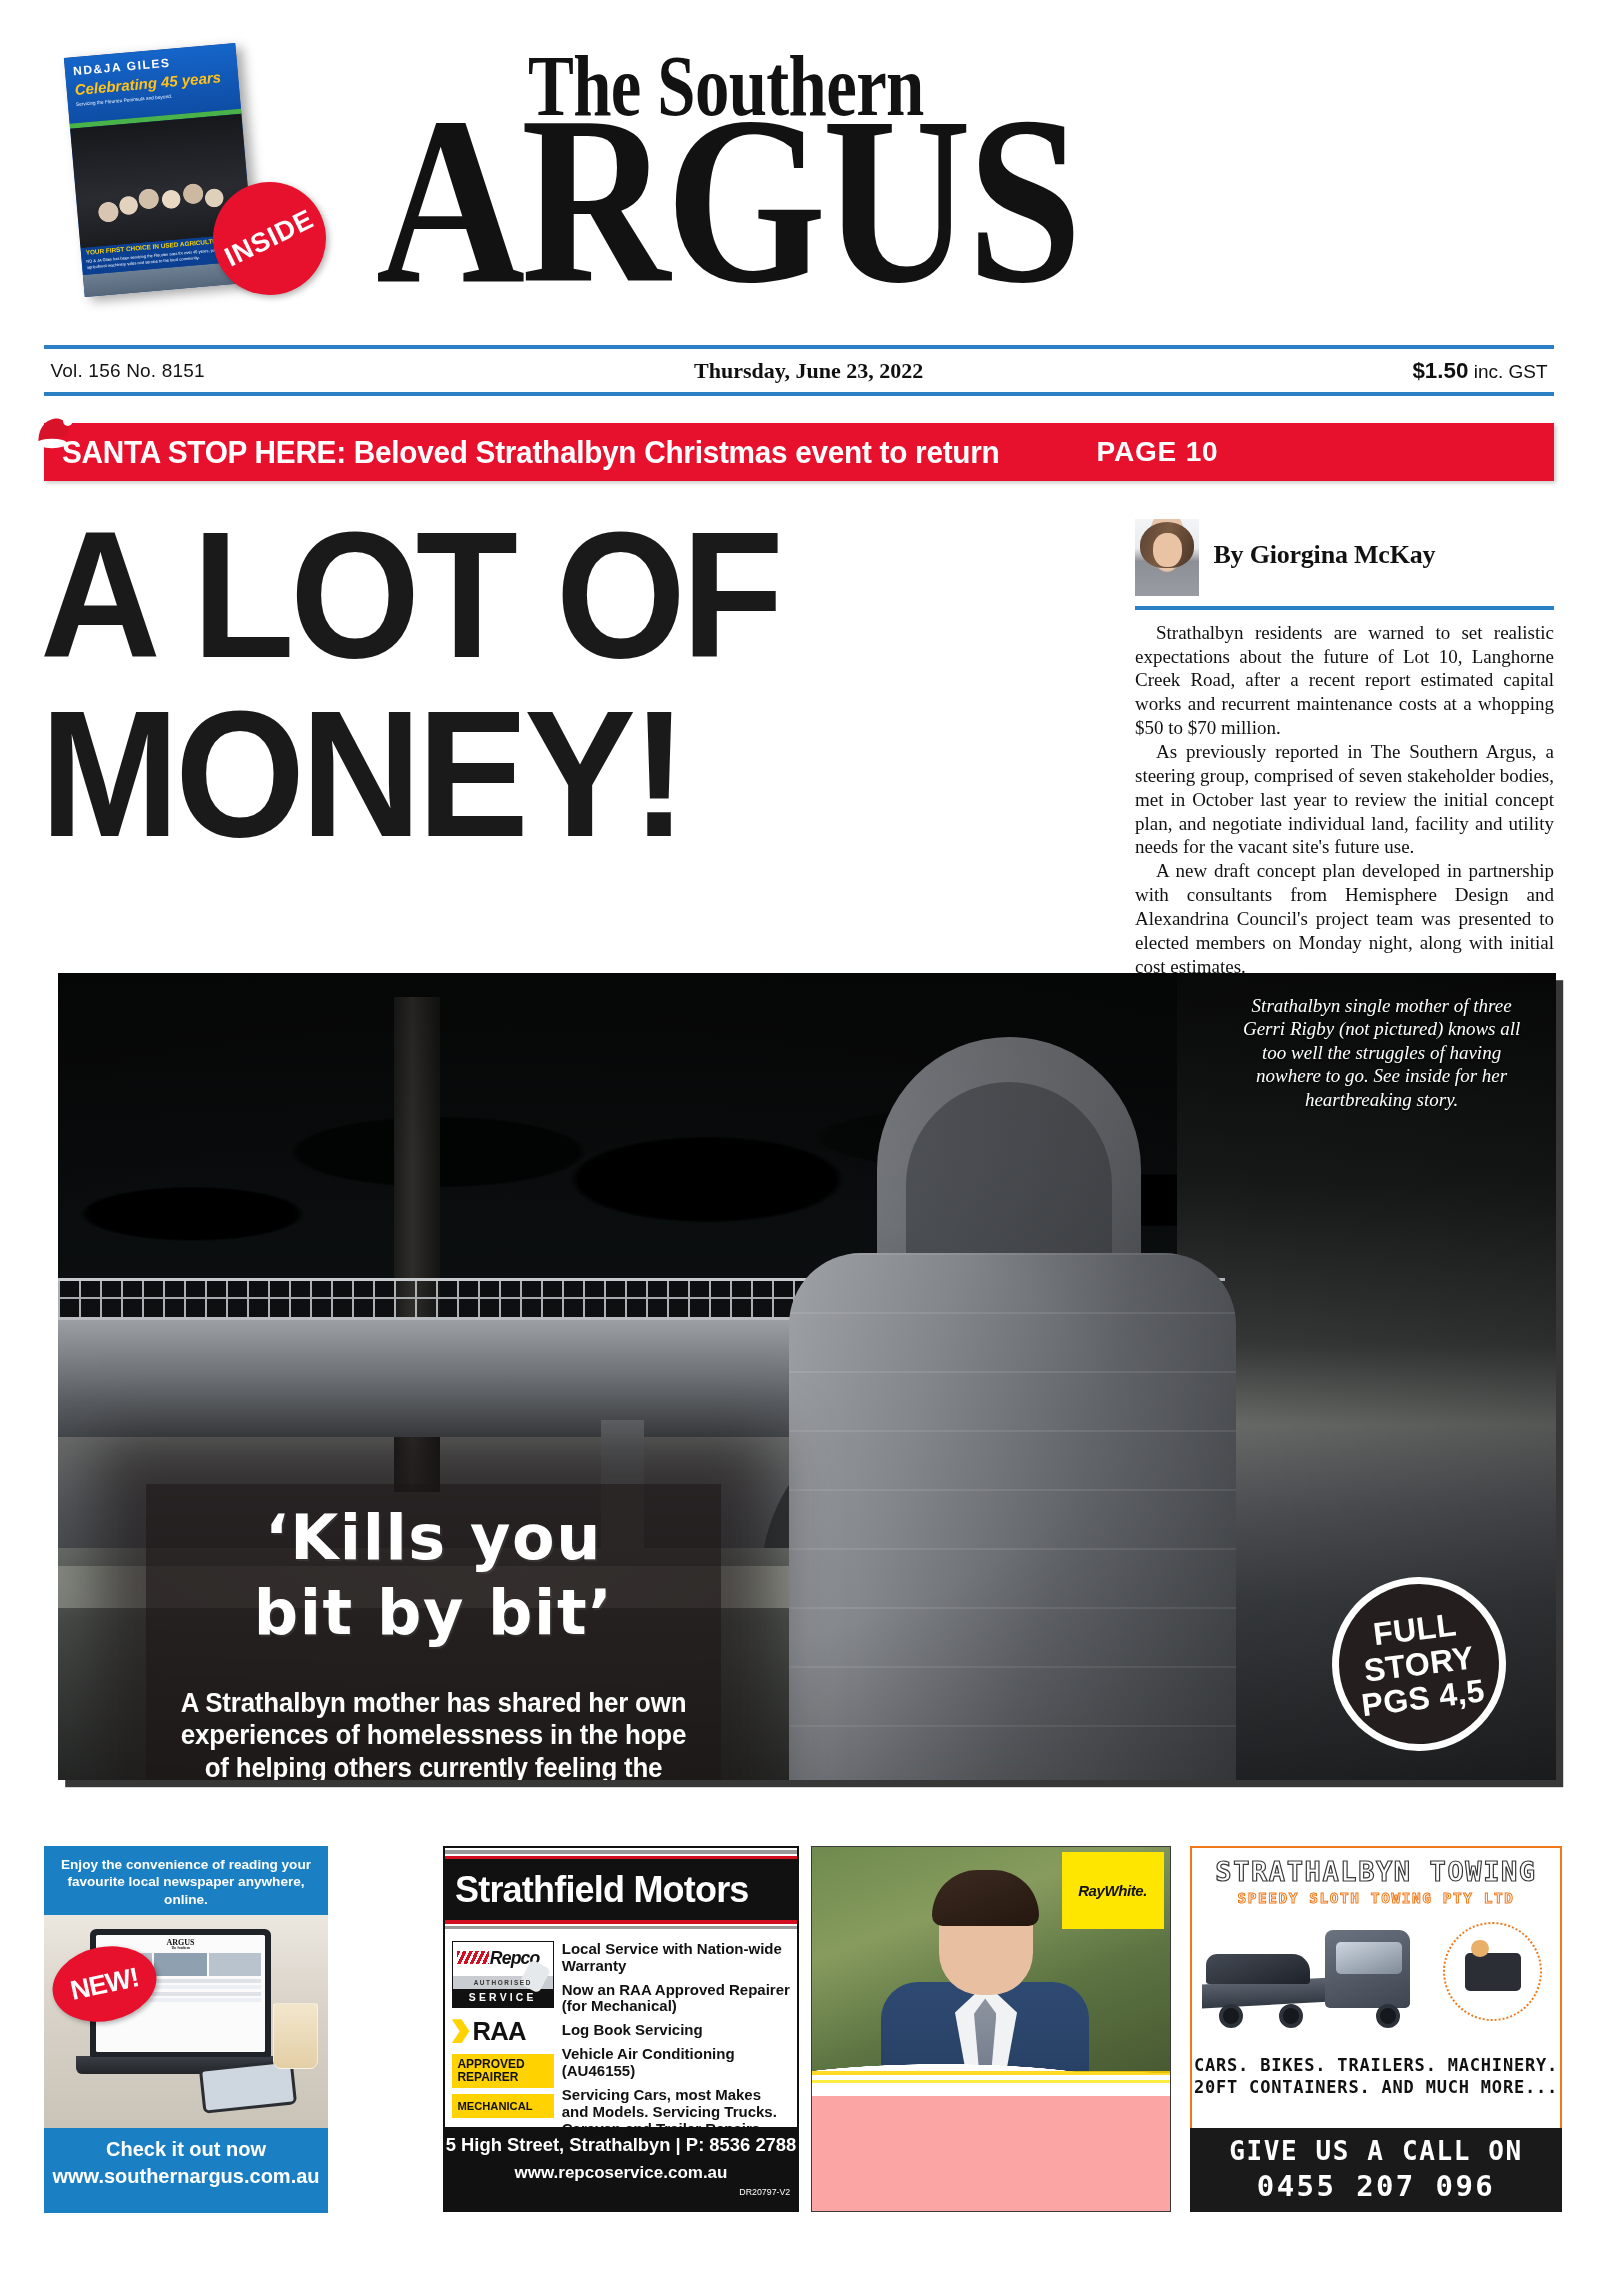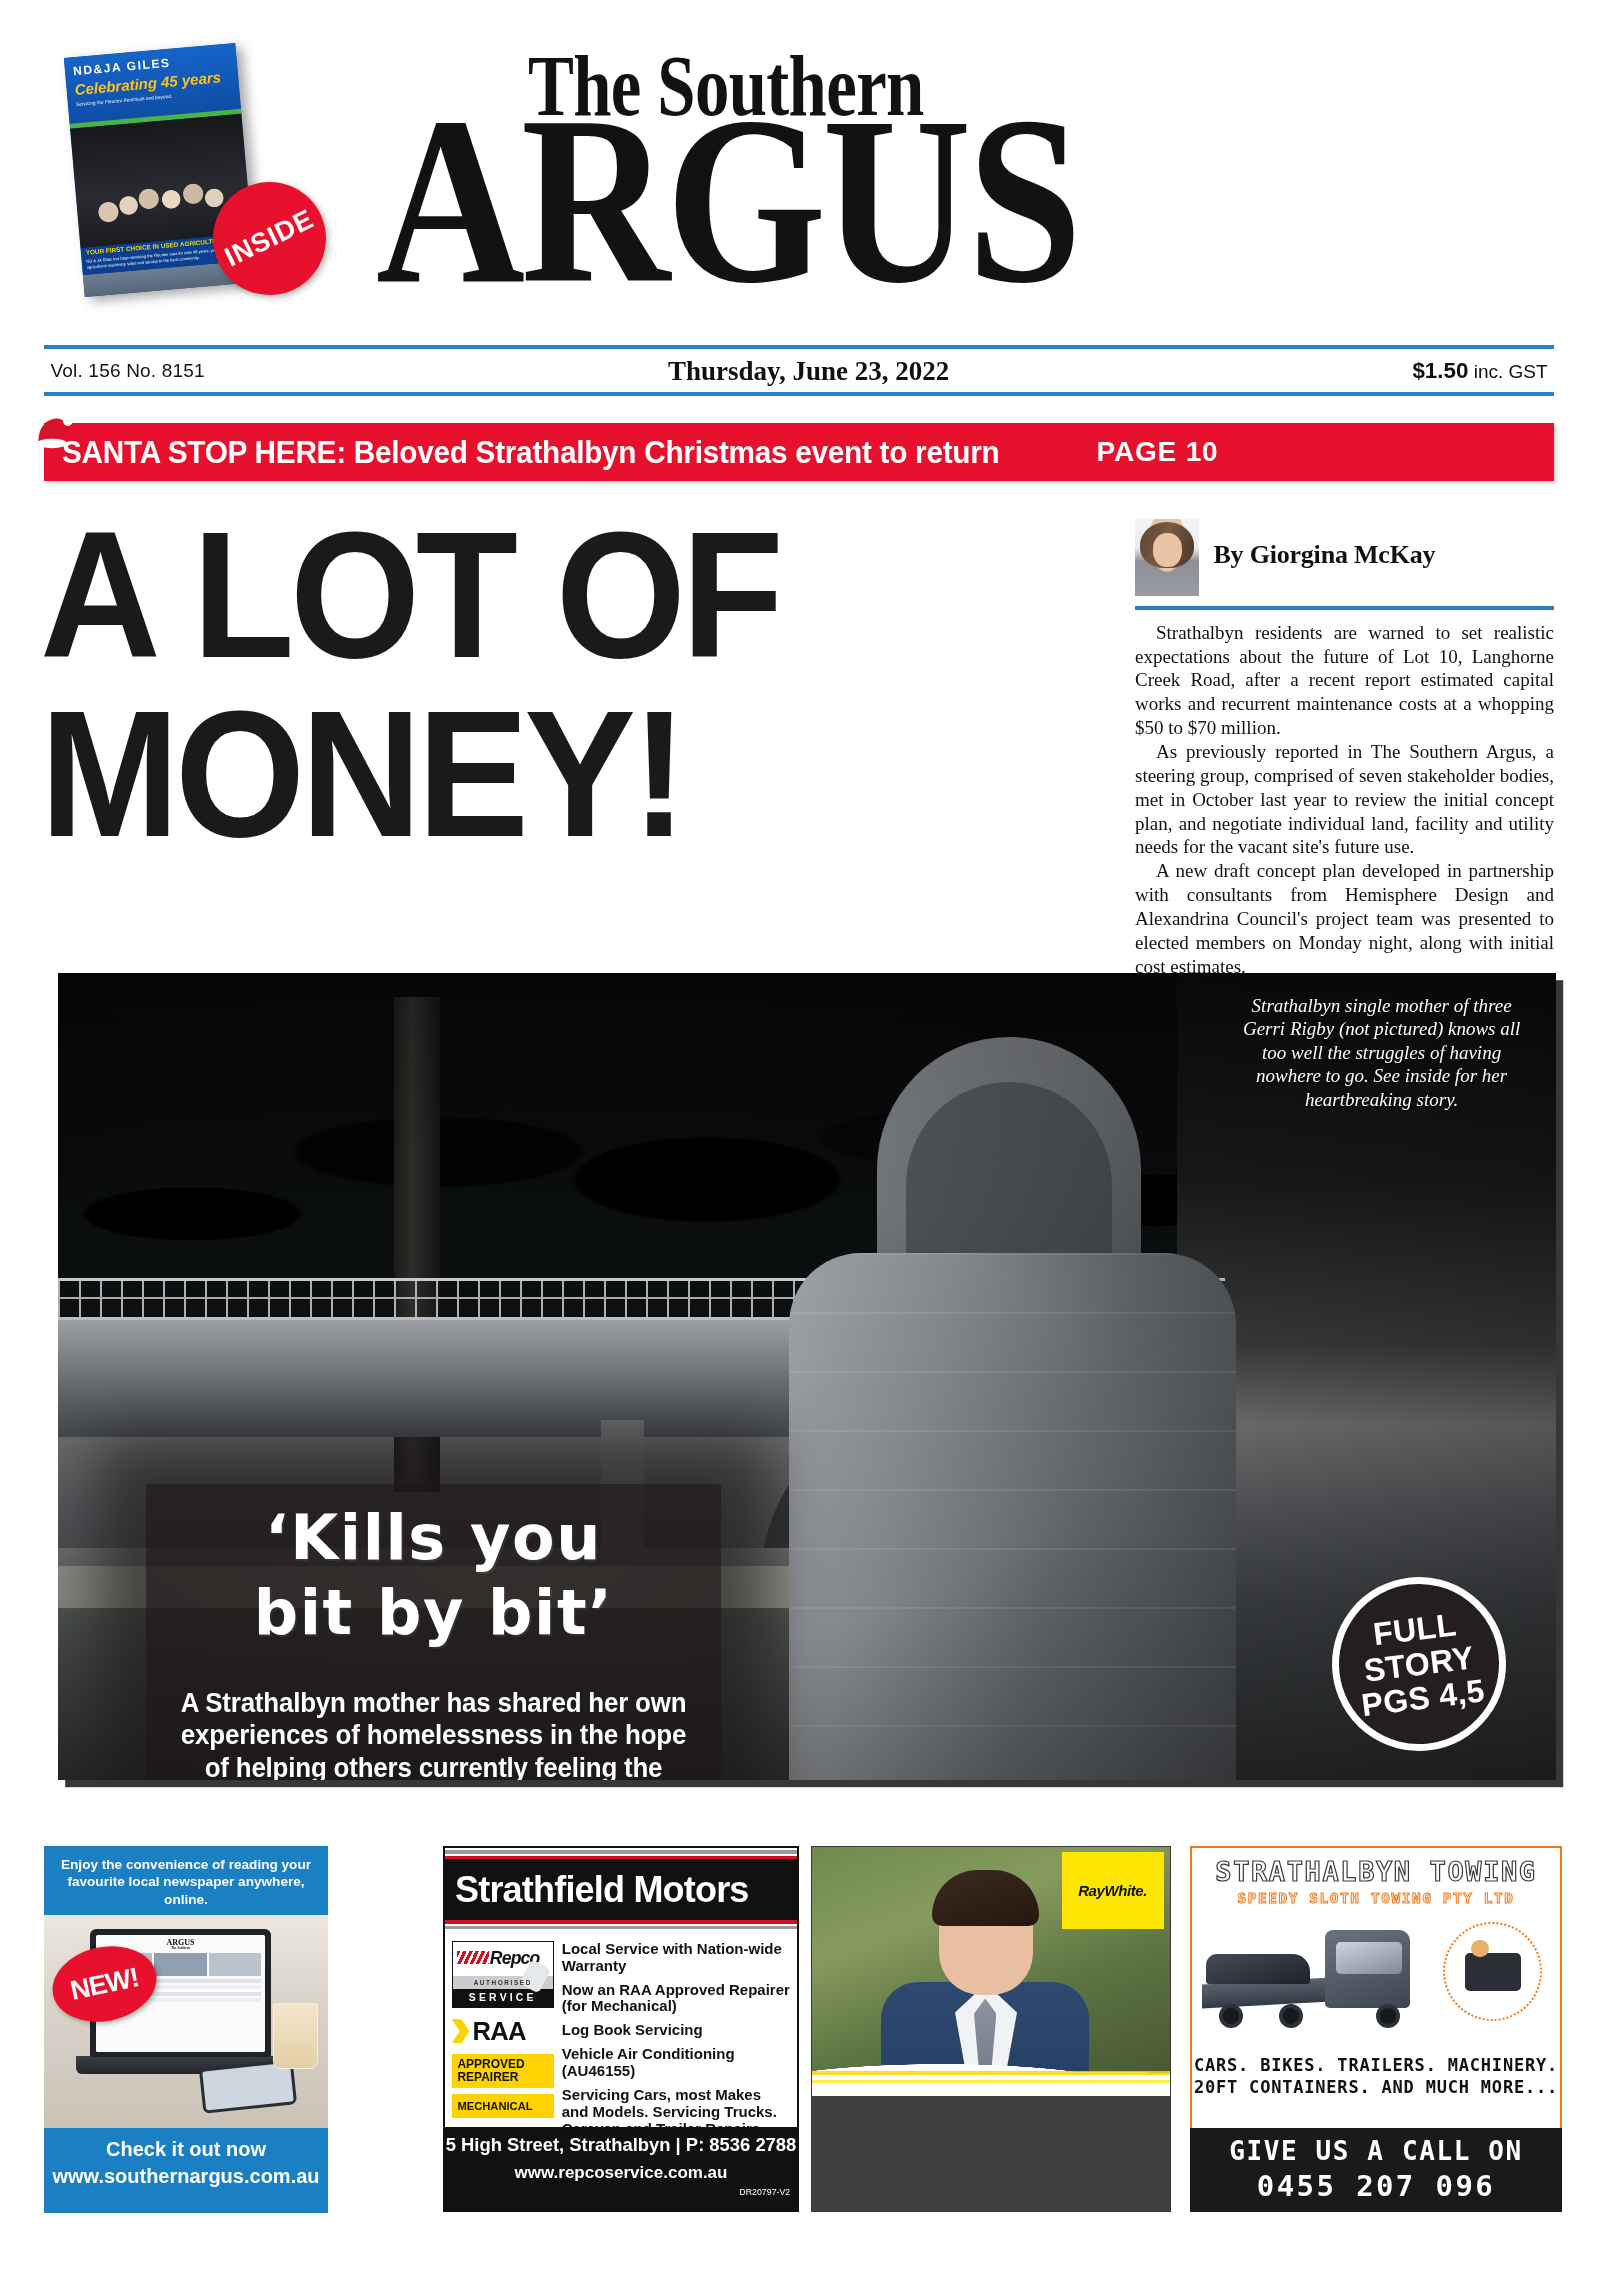--- a/index.html
+++ b/index.html
@@ -75,21 +75,21 @@
     transform: scaleX(0.86); transform-origin: left top;
   }
 
   .rule-blue { position:absolute; left:44px; width: 1510px; height: 4px; background:#2b7fc4; }
   .rule1 { top: 345px; }
   .rule2 { top: 392px; }
 
   .dateline { position:absolute; left:44px; top:352px; width:1510px; height:38px;
     display:flex; align-items:center; justify-content:space-between; padding: 0 6.4px; gap: 48px; }
   .dl-vol { font-size: 19px; color:#151515; letter-spacing:0.2px; }
-  .dl-date { font-size: 27px; font-weight: 700; color:#101010;
+  .dl-date { font-size: 22px; font-weight: 700; color:#101010;
     font-family:"Liberation Serif", serif; }
   .dl-price { font-size: 19px; color:#101010; }
   .dl-price b { font-size: 22.4px; font-weight:800; font-family:"Liberation Sans", sans-serif;}
 
   
   .redbar {
     position:absolute; left:44px; top:423px; width: 1510px; height: 58px;
     background:#e8112d; display:flex; align-items:center; padding-left: 17.6px;
     box-shadow: 1.6px 2.4px 4px rgba(0,0,0,.22);
   }
@@ -270,21 +270,21 @@
   .storybadge {
     position:absolute; right: 50px; bottom: 29px; width: 174px; height: 174px;
     border-radius: 50%; background:#241e1e; border: 7.2px solid #fff;
     display:flex; flex-direction:column; align-items:center; justify-content:center;
     color:#fff; font-weight:800; font-size: 32px; line-height: 1.08; letter-spacing:0.4px;
     transform: rotate(-7deg);
   }
 
   
   .adstrip { position:absolute; left:0; top:1846px; width:1598px; height:447px; }
-  .ad { position:absolute; top:0; background:#404040; }
+  .ad { position:absolute; top:0; background:#fca5a5; }
 
   
   .ad1 { left: 44px; width: 284px; height: 366px; }
   .ad1-top {
     height: 69px; background:#1b7fc4; color:#fff; text-align:center;
     font-size: 13.6px; font-weight: 700; line-height: 1.3; padding: 9.6px 8px 0;
   }
   .ad1-mid {
     position: relative; height: 213px;
     background: linear-gradient(180deg,#ece7df 0%, #d8d2c8 45%, #c9c3b8 100%);

